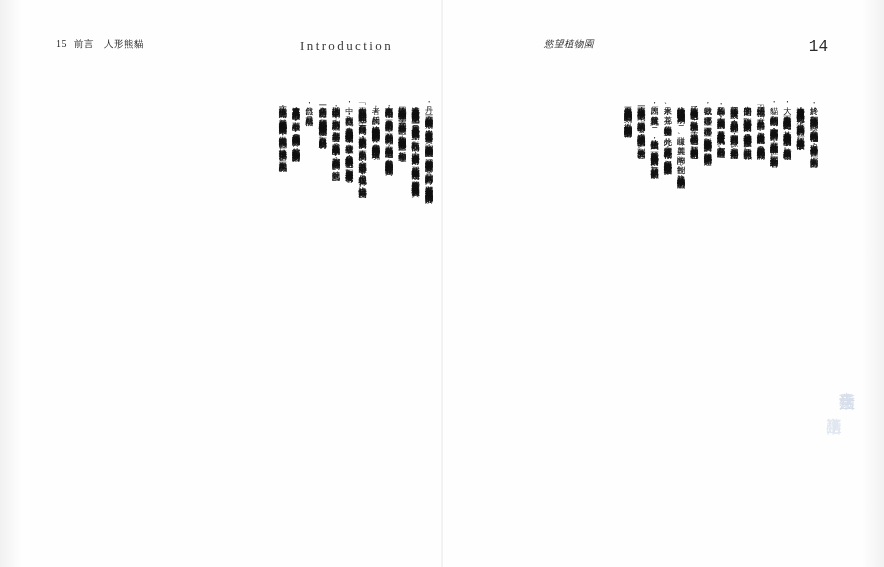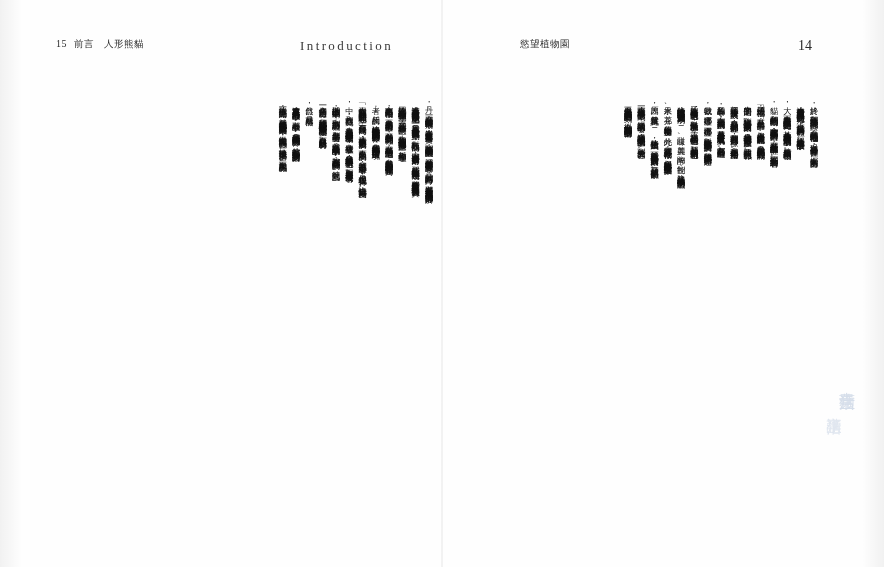--- a/index.html
+++ b/index.html
@@ -50,24 +50,24 @@
     white-space: nowrap;
   }
   .runhead .folio {
     font-family: "Liberation Serif", "DejaVu Serif", serif;
     font-size: 10px;
     margin-right: 7px;
   }
   .runhead-left  { left: 56px; }
   .runhead-mid   { left: 300px; letter-spacing: 2.4px; font-size: 13px; color: #3a3a3a;
                    font-family: "Liberation Serif","DejaVu Serif",serif; }
-  .runhead-right { left: 520px; }
-  .runhead-folio-right { position: absolute; top: 38px; right: 72px;
-                         font-family: Liberation Serif, serif;
-                         font-size: 14px; color: #2b2b2b; }
+  .runhead-right { left: 544px; font-style: italic; }
+  .runhead-folio-right { position: absolute; top: 38px; right: 56px;
+                         font-family: Liberation Mono, monospace;
+                         font-size: 16px; color: #2b2b2b; }
 
   
   .body-block {
     position: absolute;
     top: 92px;
     height: 400px;
     writing-mode: vertical-rl;
     -webkit-writing-mode: vertical-rl;
     text-orientation: upright;
     font-family: "DejaVu Sans", "Liberation Sans", sans-serif;

